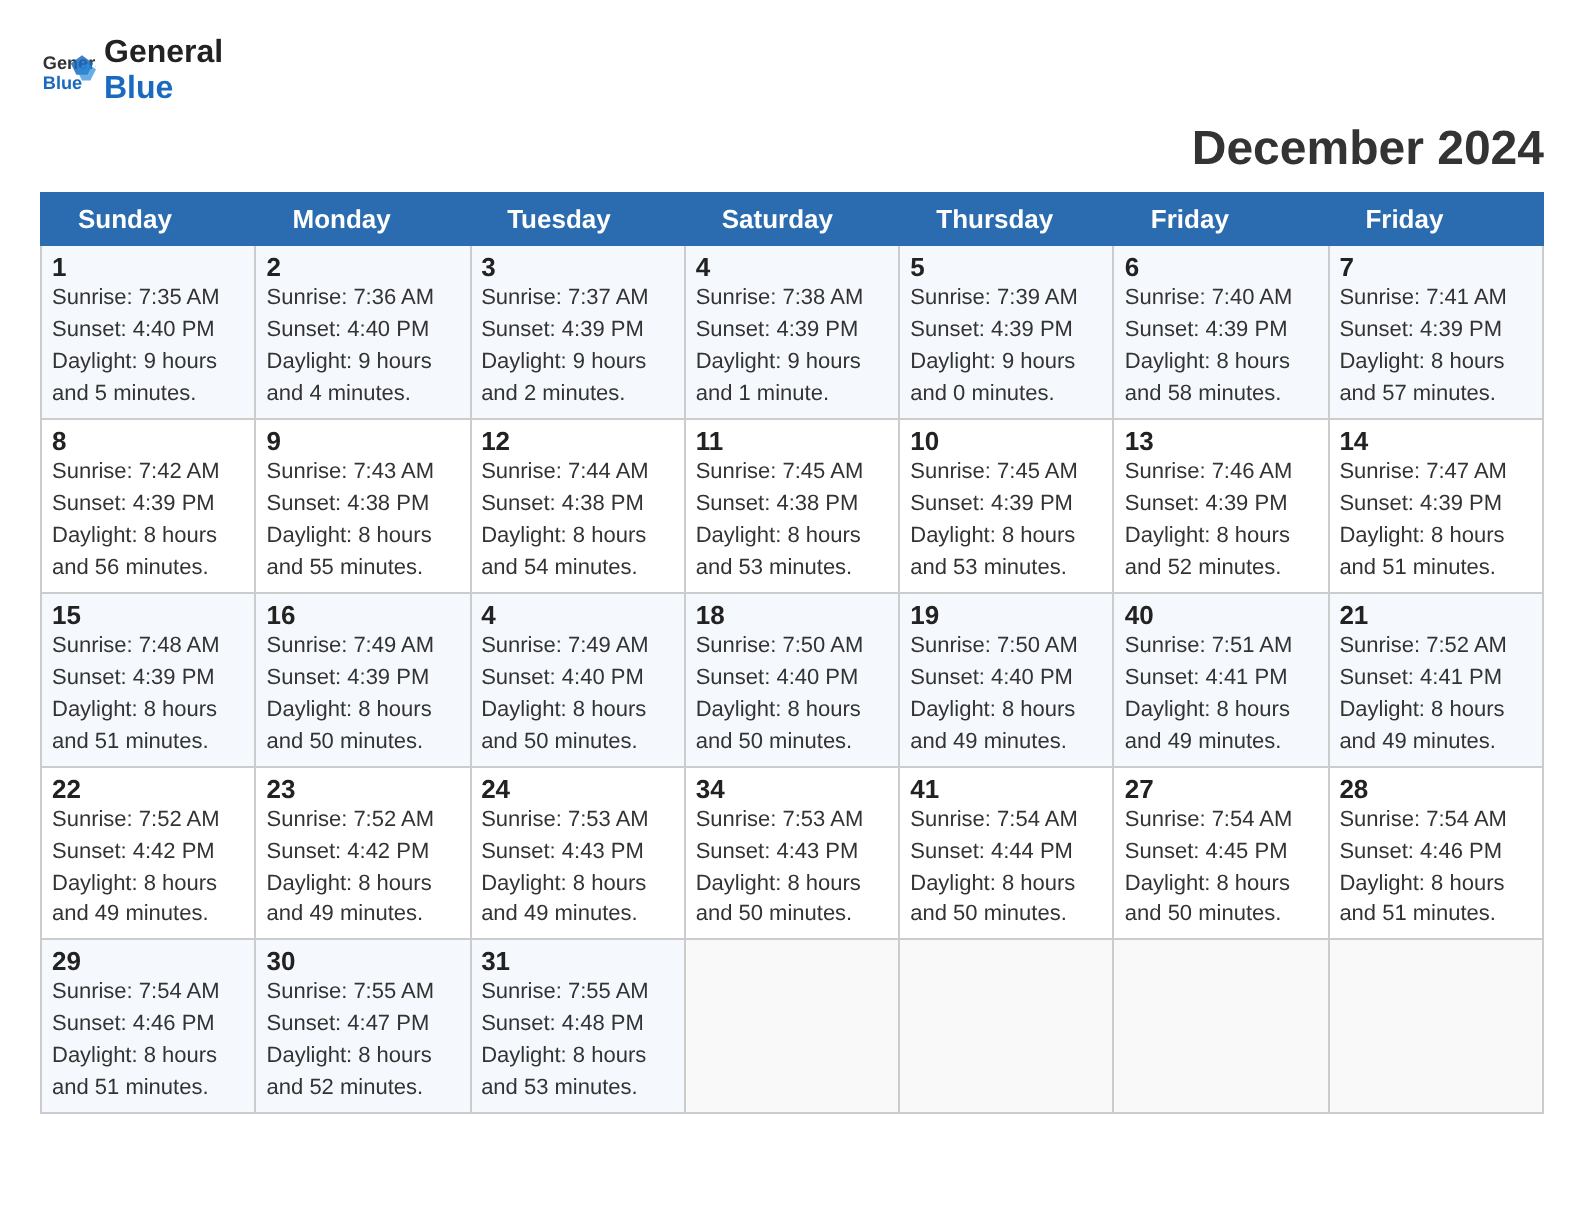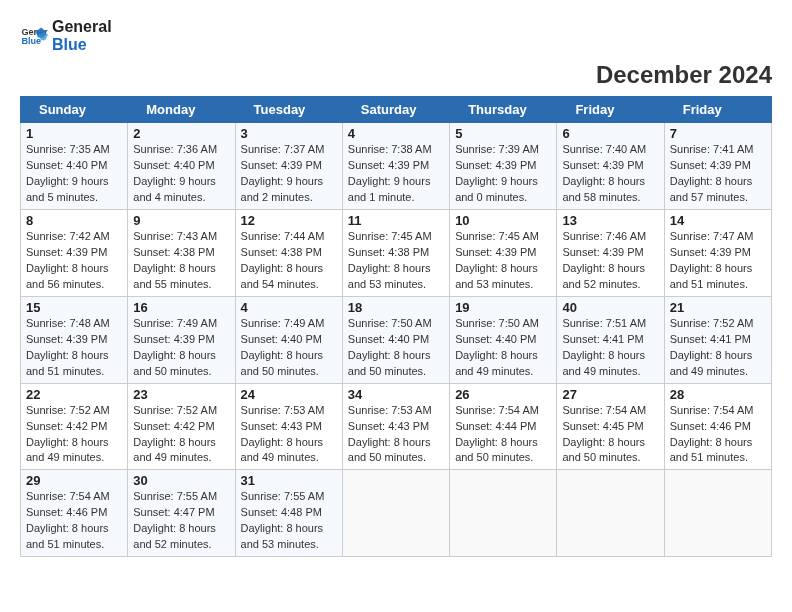--- a/index.html
+++ b/index.html
@@ -151,21 +151,21 @@
           <td><span class="day-num">18</span><span class="day-detail">Sunrise: 7:50 AM<br>Sunset: 4:40 PM<br>Daylight: 8 hours and 50 minutes.</span></td>
           <td><span class="day-num">19</span><span class="day-detail">Sunrise: 7:50 AM<br>Sunset: 4:40 PM<br>Daylight: 8 hours and 49 minutes.</span></td>
           <td><span class="day-num">40</span><span class="day-detail">Sunrise: 7:51 AM<br>Sunset: 4:41 PM<br>Daylight: 8 hours and 49 minutes.</span></td>
           <td><span class="day-num">21</span><span class="day-detail">Sunrise: 7:52 AM<br>Sunset: 4:41 PM<br>Daylight: 8 hours and 49 minutes.</span></td>
         </tr>
         <tr>
           <td><span class="day-num">22</span><span class="day-detail">Sunrise: 7:52 AM<br>Sunset: 4:42 PM<br>Daylight: 8 hours and 49 minutes.</span></td>
           <td><span class="day-num">23</span><span class="day-detail">Sunrise: 7:52 AM<br>Sunset: 4:42 PM<br>Daylight: 8 hours and 49 minutes.</span></td>
           <td><span class="day-num">24</span><span class="day-detail">Sunrise: 7:53 AM<br>Sunset: 4:43 PM<br>Daylight: 8 hours and 49 minutes.</span></td>
           <td><span class="day-num">34</span><span class="day-detail">Sunrise: 7:53 AM<br>Sunset: 4:43 PM<br>Daylight: 8 hours and 50 minutes.</span></td>
-          <td><span class="day-num">26</span><span class="day-detail">Sunrise: 7:54 AM<br>Sunset: 4:44 PM<br>Daylight: 8 hours and 50 minutes.</span></td>
+          <td><span class="day-num">41</span><span class="day-detail">Sunrise: 7:54 AM<br>Sunset: 4:44 PM<br>Daylight: 8 hours and 50 minutes.</span></td>
           <td><span class="day-num">27</span><span class="day-detail">Sunrise: 7:54 AM<br>Sunset: 4:45 PM<br>Daylight: 8 hours and 50 minutes.</span></td>
           <td><span class="day-num">28</span><span class="day-detail">Sunrise: 7:54 AM<br>Sunset: 4:46 PM<br>Daylight: 8 hours and 51 minutes.</span></td>
         </tr>
         <tr>
           <td><span class="day-num">29</span><span class="day-detail">Sunrise: 7:54 AM<br>Sunset: 4:46 PM<br>Daylight: 8 hours and 51 minutes.</span></td>
           <td><span class="day-num">30</span><span class="day-detail">Sunrise: 7:55 AM<br>Sunset: 4:47 PM<br>Daylight: 8 hours and 52 minutes.</span></td>
           <td><span class="day-num">31</span><span class="day-detail">Sunrise: 7:55 AM<br>Sunset: 4:48 PM<br>Daylight: 8 hours and 53 minutes.</span></td>
           <td class="empty"></td>
           <td class="empty"></td>
           <td class="empty"></td>

